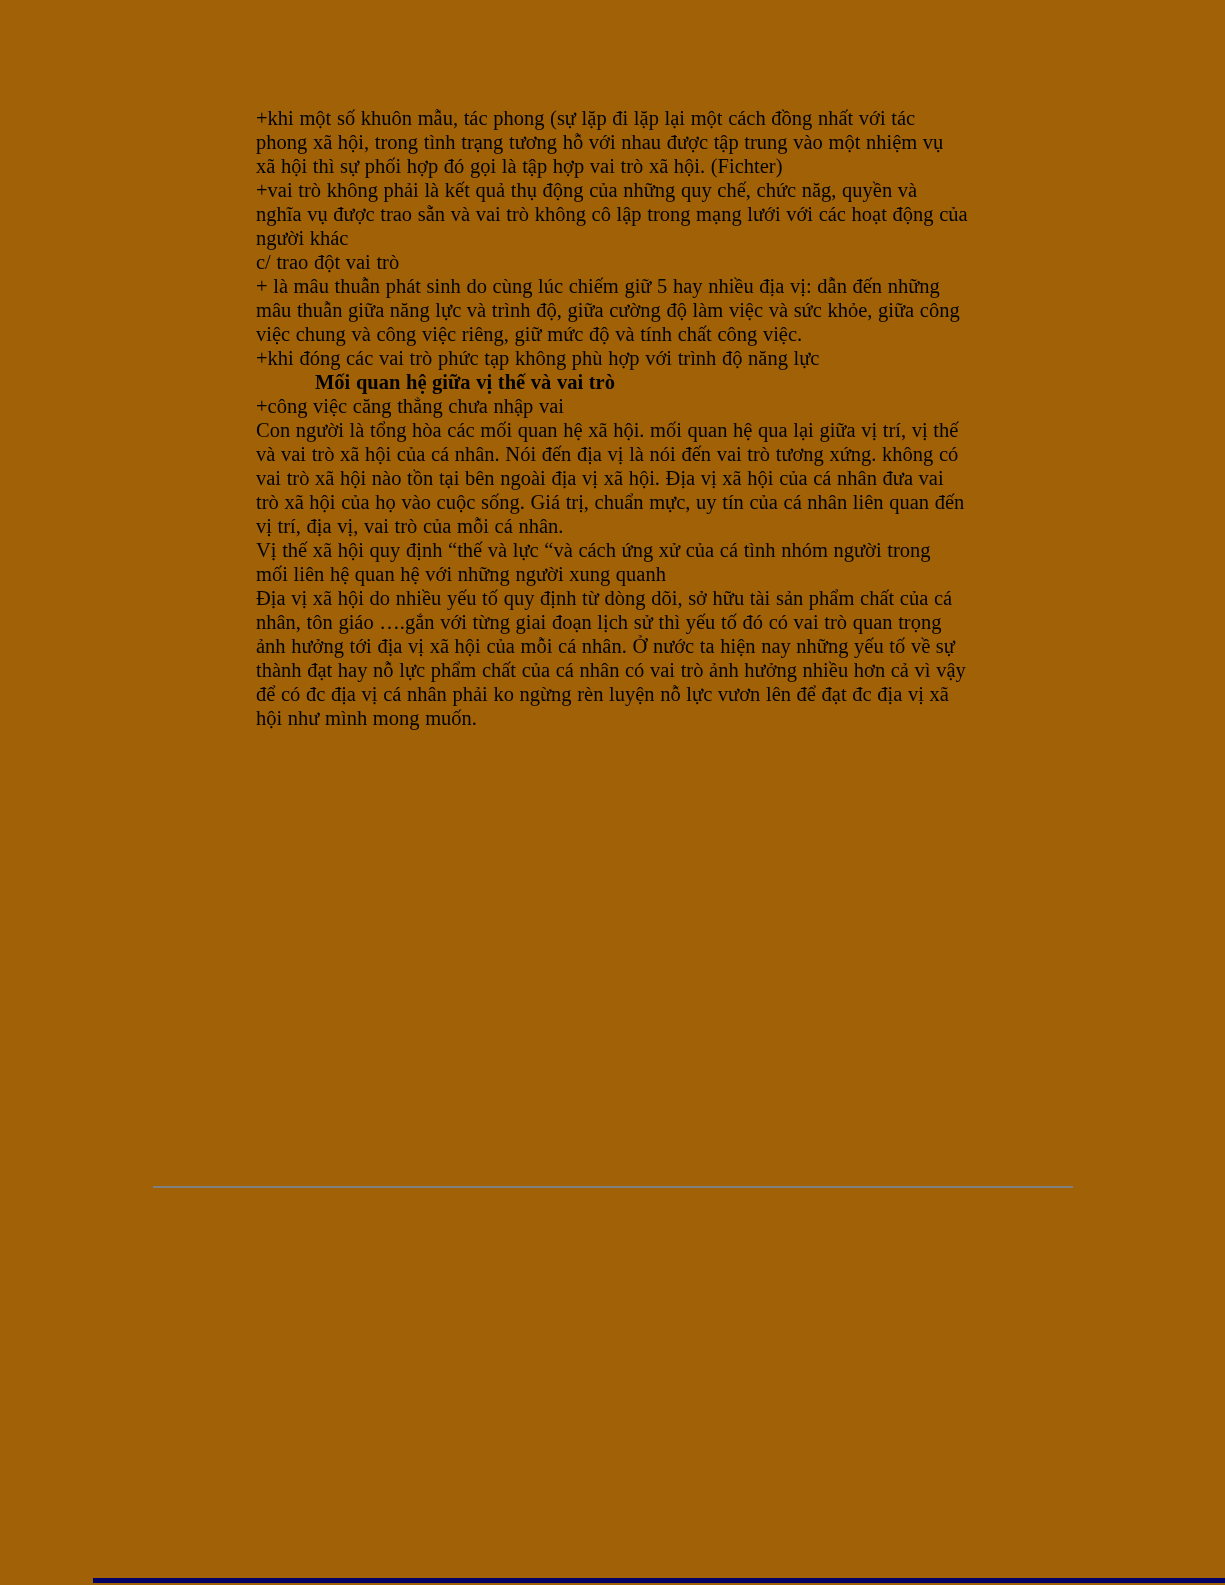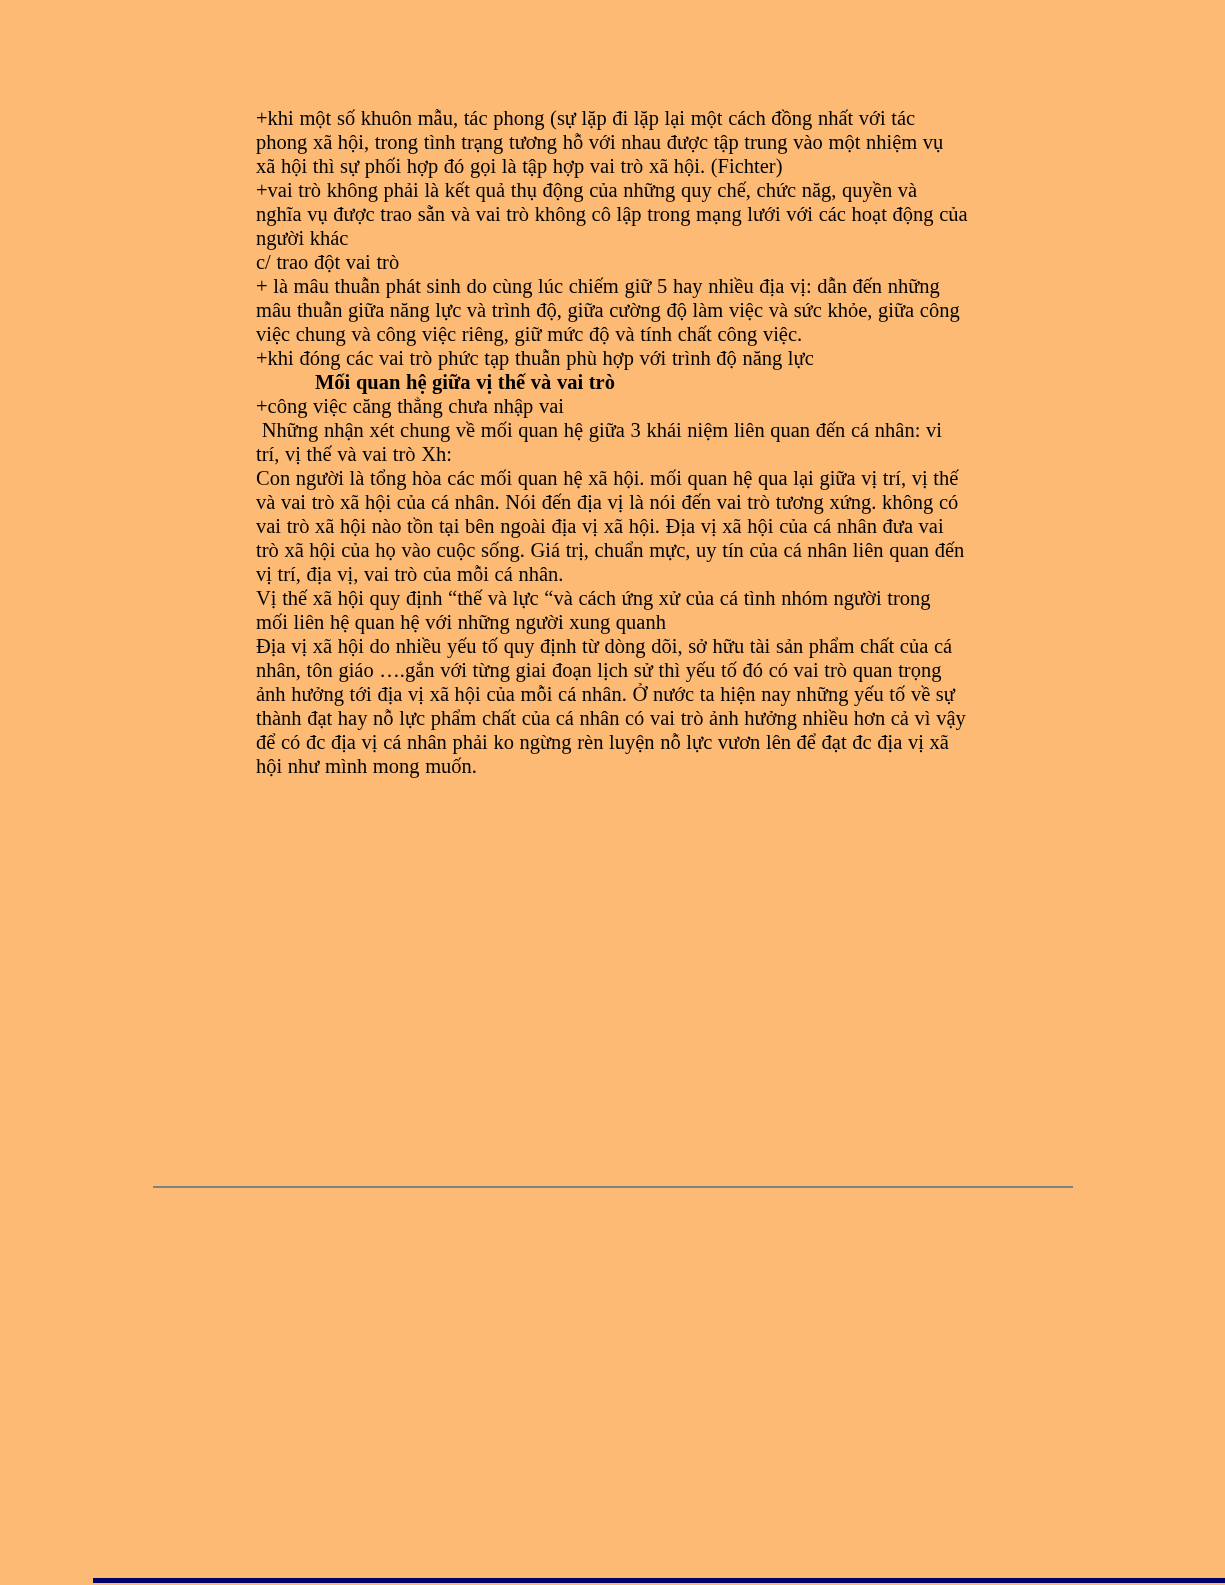--- a/index.html
+++ b/index.html
@@ -45,30 +45,29 @@
     position: absolute;
     left: 93px;
     top: 1578px;
     width: 1132px;
     height: 5px;
   }
 </style>
 </head>
 <body>
 
-<div id="page" style="background: #fdba74;">
+<div id="page" style="background: #a16207;">
   <div id="text-block" style="color: rgb(0, 0, 0);">
 
   <p class="para">+khi một số khuôn mẫu, tác phong (sự lặp đi lặp lại một cách đồng nhất với tác phong xã hội, trong tình trạng tương hỗ với nhau được tập trung vào một nhiệm vụ xã hội thì sự phối hợp đó gọi là tập hợp vai trò xã hội. (Fichter)</p>
       <p class="para">+vai trò không phải là kết quả thụ động của những quy chế, chức năg, quyền và nghĩa vụ được trao sẵn và vai trò không cô lập trong mạng lưới với các hoạt động của người khác</p>
       <p class="para">c/ trao đột vai trò</p>
       <p class="para">+ là mâu thuẫn phát sinh do cùng lúc chiếm giữ 5 hay nhiều địa vị: dẫn đến những mâu thuẫn giữa năng lực và trình độ, giữa cường độ làm việc và sức khỏe, giữa công việc chung và công việc riêng, giữ mức độ và tính chất công việc.</p>
-      <p class="para">+khi đóng các vai trò phức tạp thuẫn phù hợp với trình độ năng lực</p>
+      <p class="para">+khi đóng các vai trò phức tạp không phù hợp với trình độ năng lực</p>
       <p class="para heading">Mối quan hệ giữa vị thế và vai trò</p>
       <p class="para">+công việc căng thẳng chưa nhập vai</p>
-      <p class="para"> Những nhận xét chung về mối quan hệ giữa 3 khái niệm liên quan đến cá nhân: vi trí, vị thế và vai trò Xh:</p>
       <p class="para">Con người là tổng hòa các mối quan hệ xã hội. mối quan hệ qua lại giữa vị trí, vị thế và vai trò xã hội của cá nhân. Nói đến địa vị là nói đến vai trò tương xứng. không có vai trò xã hội nào tồn tại bên ngoài địa vị xã hội. Địa vị xã hội của cá nhân đưa vai trò xã hội của họ vào cuộc sống. Giá trị, chuẩn mực, uy tín của cá nhân liên quan đến vị trí, địa vị, vai trò của mỗi cá nhân.</p>
       <p class="para">Vị thế xã hội quy định “thế và lực “và cách ứng xử của cá tình nhóm người trong mối liên hệ quan hệ với những người xung quanh</p>
       <p class="para">Địa vị xã hội do nhiều yếu tố quy định từ dòng dõi, sở hữu tài sản phẩm chất của cá nhân, tôn giáo ….gắn với từng giai đoạn lịch sử thì yếu tố đó có vai trò quan trọng ảnh hưởng tới địa vị xã hội của mỗi cá nhân. Ở nước ta hiện nay những yếu tố về sự thành đạt hay nỗ lực phẩm chất của cá nhân có vai trò ảnh hưởng nhiều hơn cả vì vậy để có đc địa vị cá nhân phải ko ngừng rèn luyện nỗ lực vươn lên để đạt đc địa vị xã hội như mình mong muốn.</p>
     </div>
   <div id="h-rule" style="background: rgb(128, 128, 128);"></div>
   <div id="bottom-bar" style="background: rgb(0, 0, 102);"></div>
 </div>
 
 </body></html>

